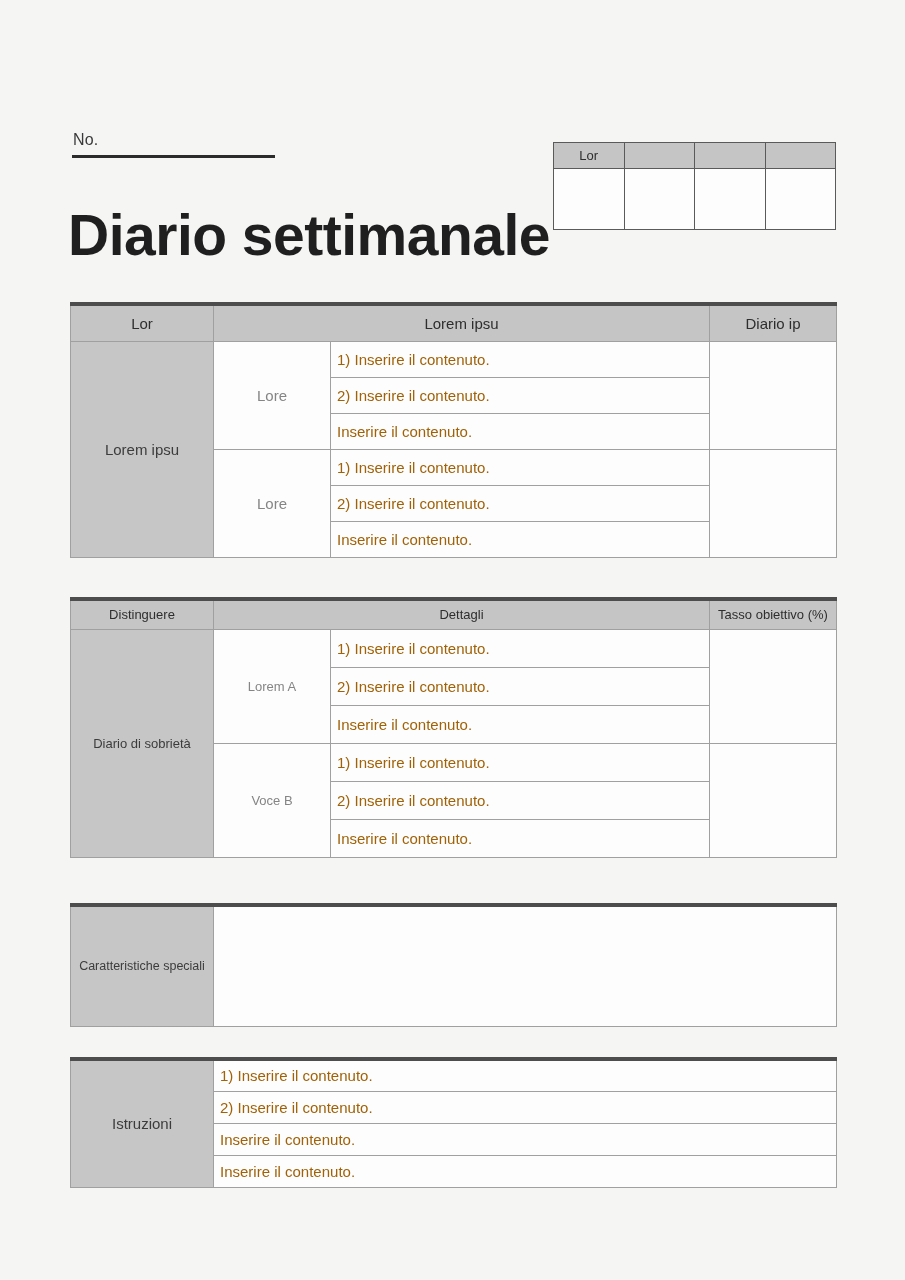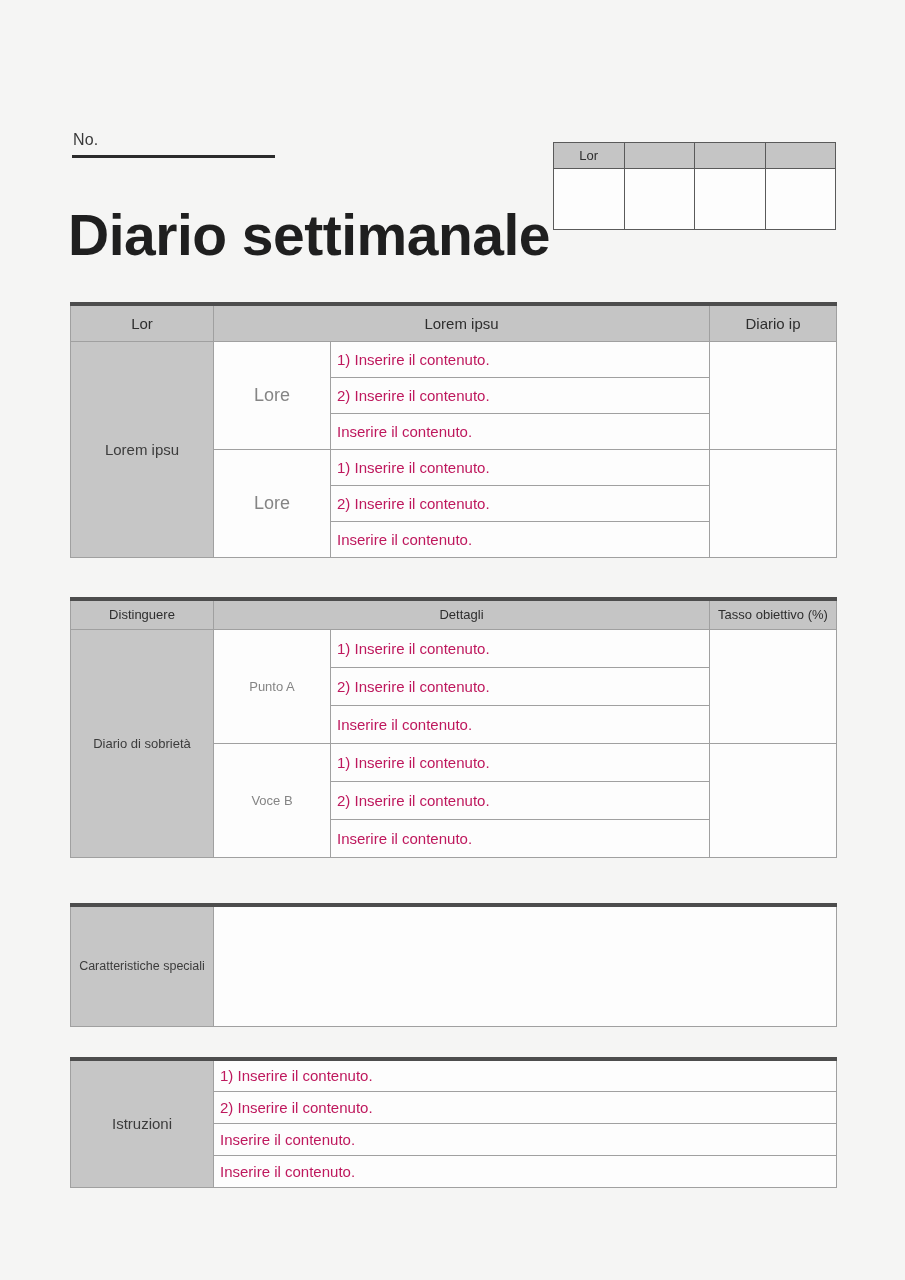--- a/index.html
+++ b/index.html
@@ -84,26 +84,26 @@
     text-align: center;
     color: #3c3c3c;
     font-size: 15px;
   }
   .cat-sm { font-size: 13px; }
   .cat-xs { font-size: 12.5px; }
   .sub {
     background: #fdfdfd;
     text-align: center;
     color: #858585;
-    font-size: 18px;
+    font-size: 15px;
   }
   .sub-sm { font-size: 13px; }
   .cell {
     background: #fdfdfd;
-    color: #be185d;
+    color: #a16207;
     font-size: 15px;
     text-align: left;
     padding: 0 6px;
   }
   .blank { background: #fdfdfd; }
 </style>
 </head>
 <body>
 
 <div>
@@ -189,21 +189,21 @@
     <thead>
       <tr>
         <th>Distinguere</th>
         <th colspan="2">Dettagli</th>
         <th>Tasso obiettivo (%)</th>
       </tr>
     </thead>
     <tbody>
       <tr>
         <td rowspan="6" class="cat cat-sm">Diario di sobrietà</td>
-        <td rowspan="3" class="sub sub-sm">Punto A</td>
+        <td rowspan="3" class="sub sub-sm">Lorem A</td>
         <td class="cell">1) Inserire il contenuto.</td>
         <td rowspan="3" class="blank"></td>
       </tr>
       <tr>
         <td class="cell">2) Inserire il contenuto.</td>
       </tr>
       <tr>
         <td class="cell">Inserire il contenuto.</td>
       </tr>
       <tr>

